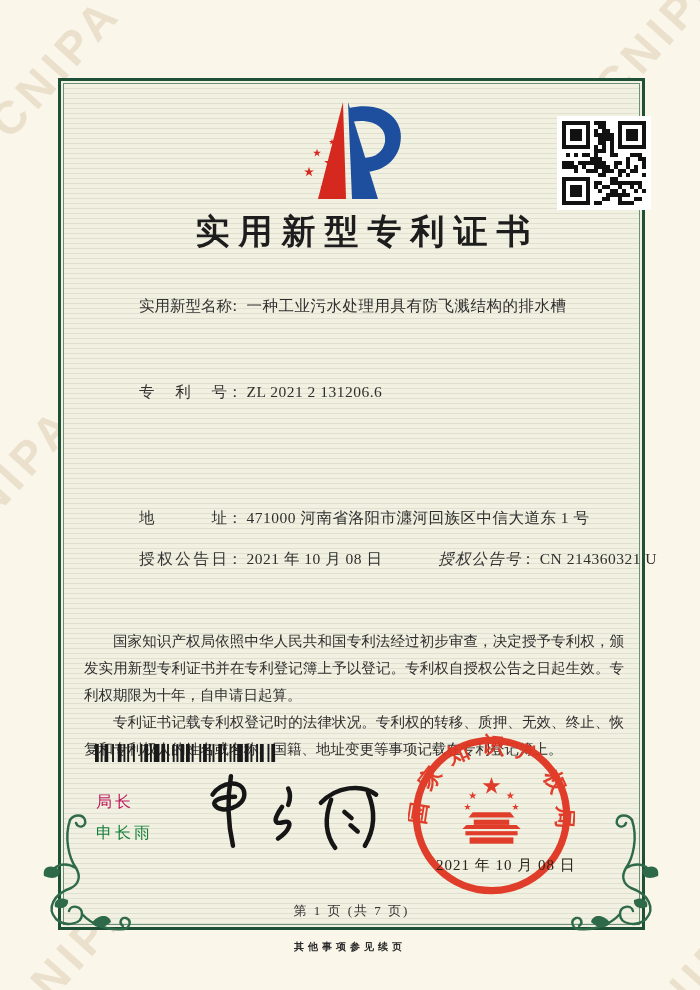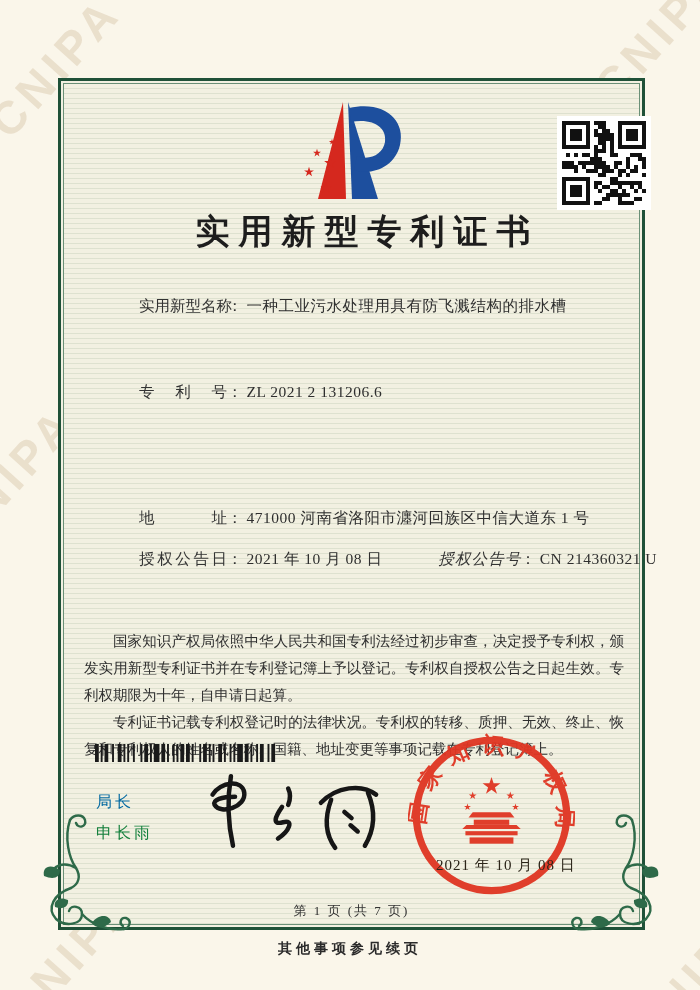--- a/index.html
+++ b/index.html
@@ -32,30 +32,30 @@
   .flabel2{display:inline-block;width:82px;text-align:justify;text-align-last:justify;
           color:#333;vertical-align:bottom;margin-left:52px;font-style:italic;}
   .colon{color:#333;}
   .fvalue{margin-left:4px;letter-spacing:0.5px;}
 
   .paras{left:84px;top:580px;width:540px;font-size:14.5px;line-height:27px;
          color:#2f2f2f;text-align:justify;z-index:4;position:absolute;margin-top:48px;}
   .paras p{margin:0;text-indent:2em;}
 
   .barcode{left:95px;top:744px;width:182px;height:18px;}
-  .director-title{left:96px;top:792px;font-size:16px;color:#0369a1;letter-spacing:3px;}
+  .director-title{left:96px;top:792px;font-size:16px;color:#be185d;letter-spacing:3px;}
   .director-name{left:96px;top:823px;font-size:16px;color:#15803d;letter-spacing:3px;}
   .signature{left:200px;top:766px;width:205px;height:92px;}
 
   .seal{left:408px;top:732px;width:167px;height:167px;z-index:5;opacity:0.95;}
   .seal-date{left:436px;top:856px;font-size:15px;color:#2b2418;letter-spacing:1px;z-index:6;}
 
   .page-footer{left:58px;top:902px;width:587px;text-align:center;font-size:13px;
                letter-spacing:2px;color:#333;}
-  .footer-note{left:0;top:940px;width:700px;text-align:center;font-size:14px;
+  .footer-note{left:0;top:940px;width:700px;text-align:center;font-size:10px;
                font-weight:600;letter-spacing:4px;color:#2a2a2a;z-index:4;}
 
   .flourish{position:absolute;z-index:6;}
   .qr{left:557px;top:116px;background:#ffffff;padding:5px;line-height:0;}
   .logo{left:288px;top:98px;width:125px;height:106px;}
 </style>
 </head>
 <body>
 
 <div class="page">

